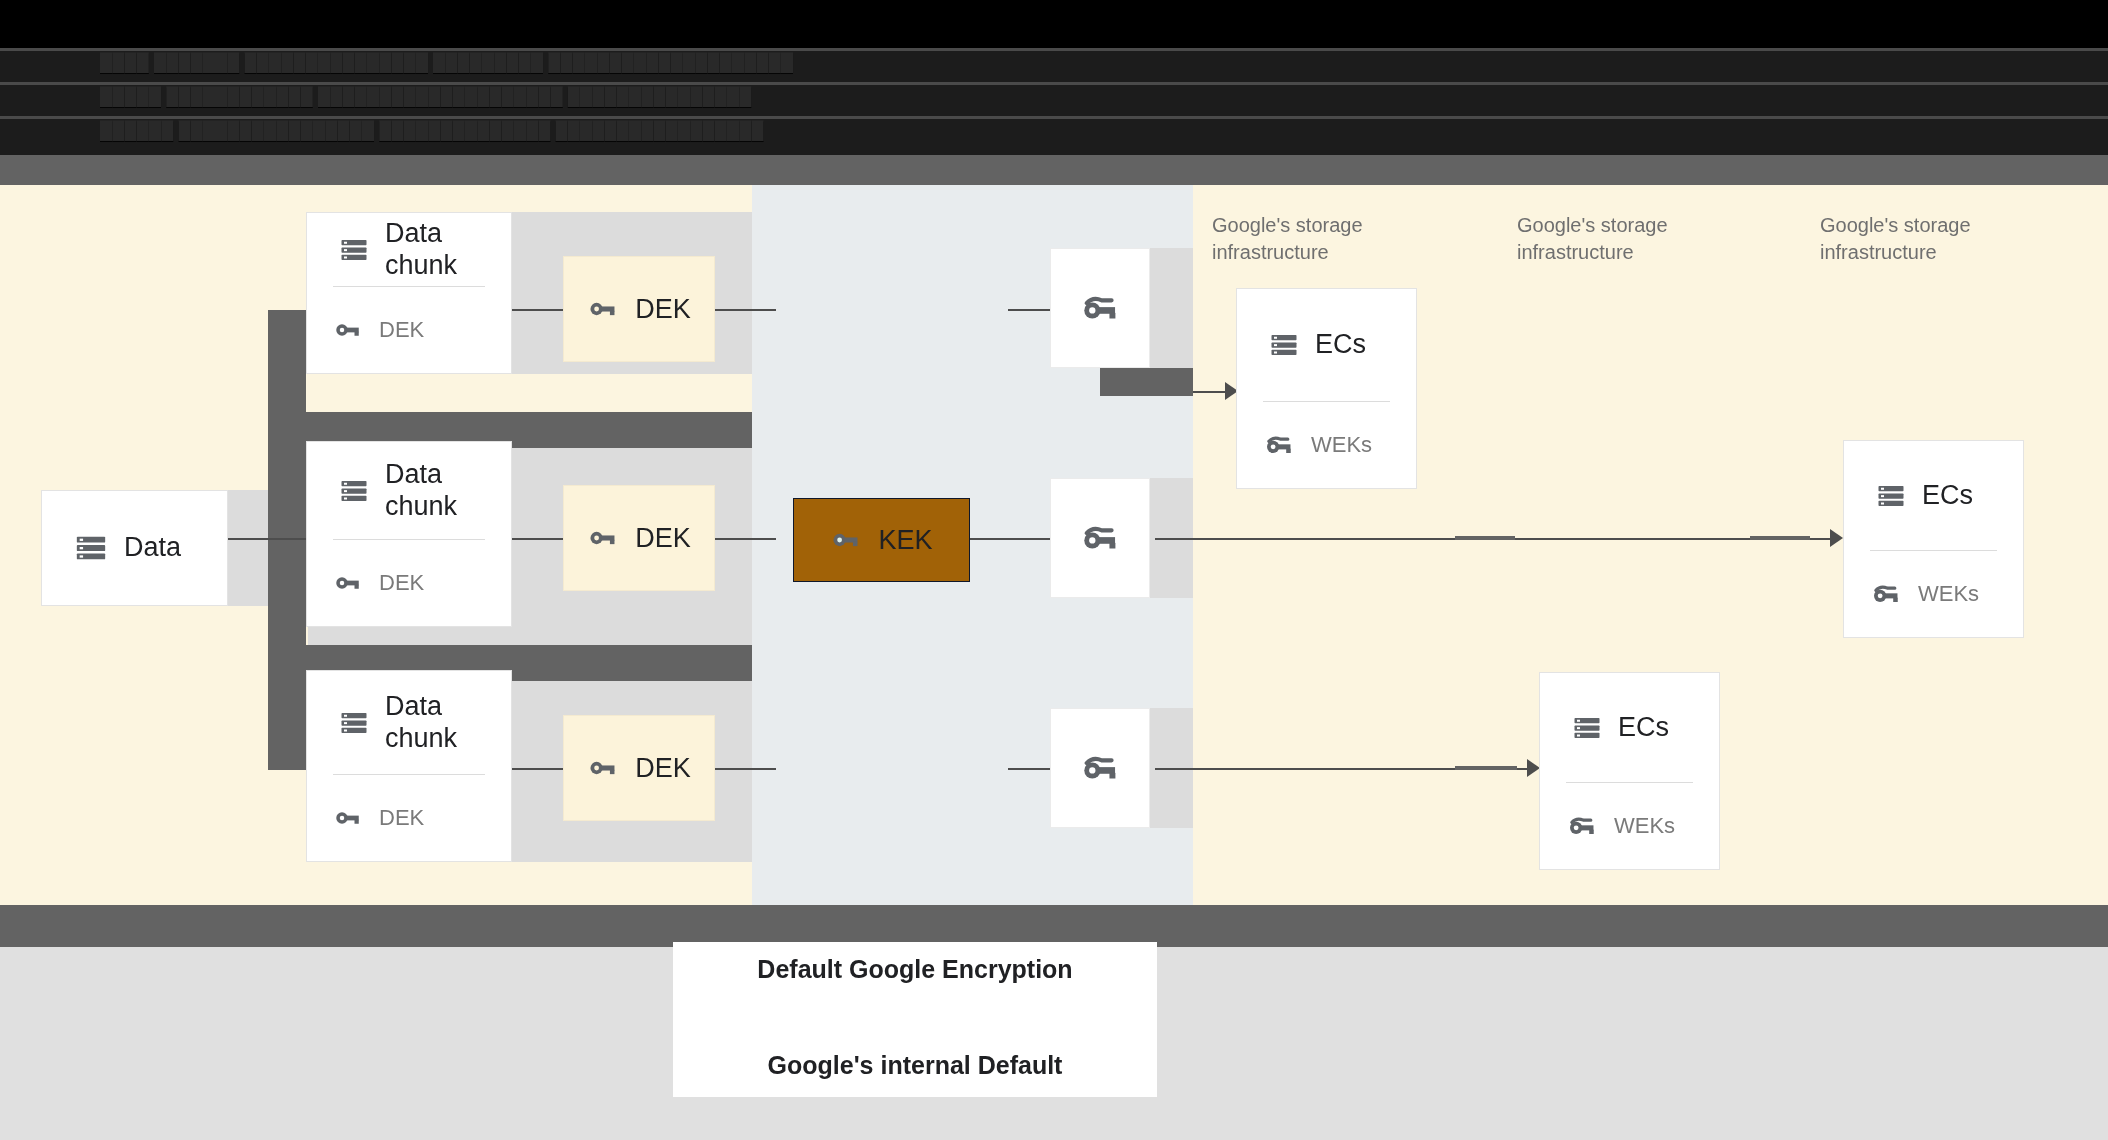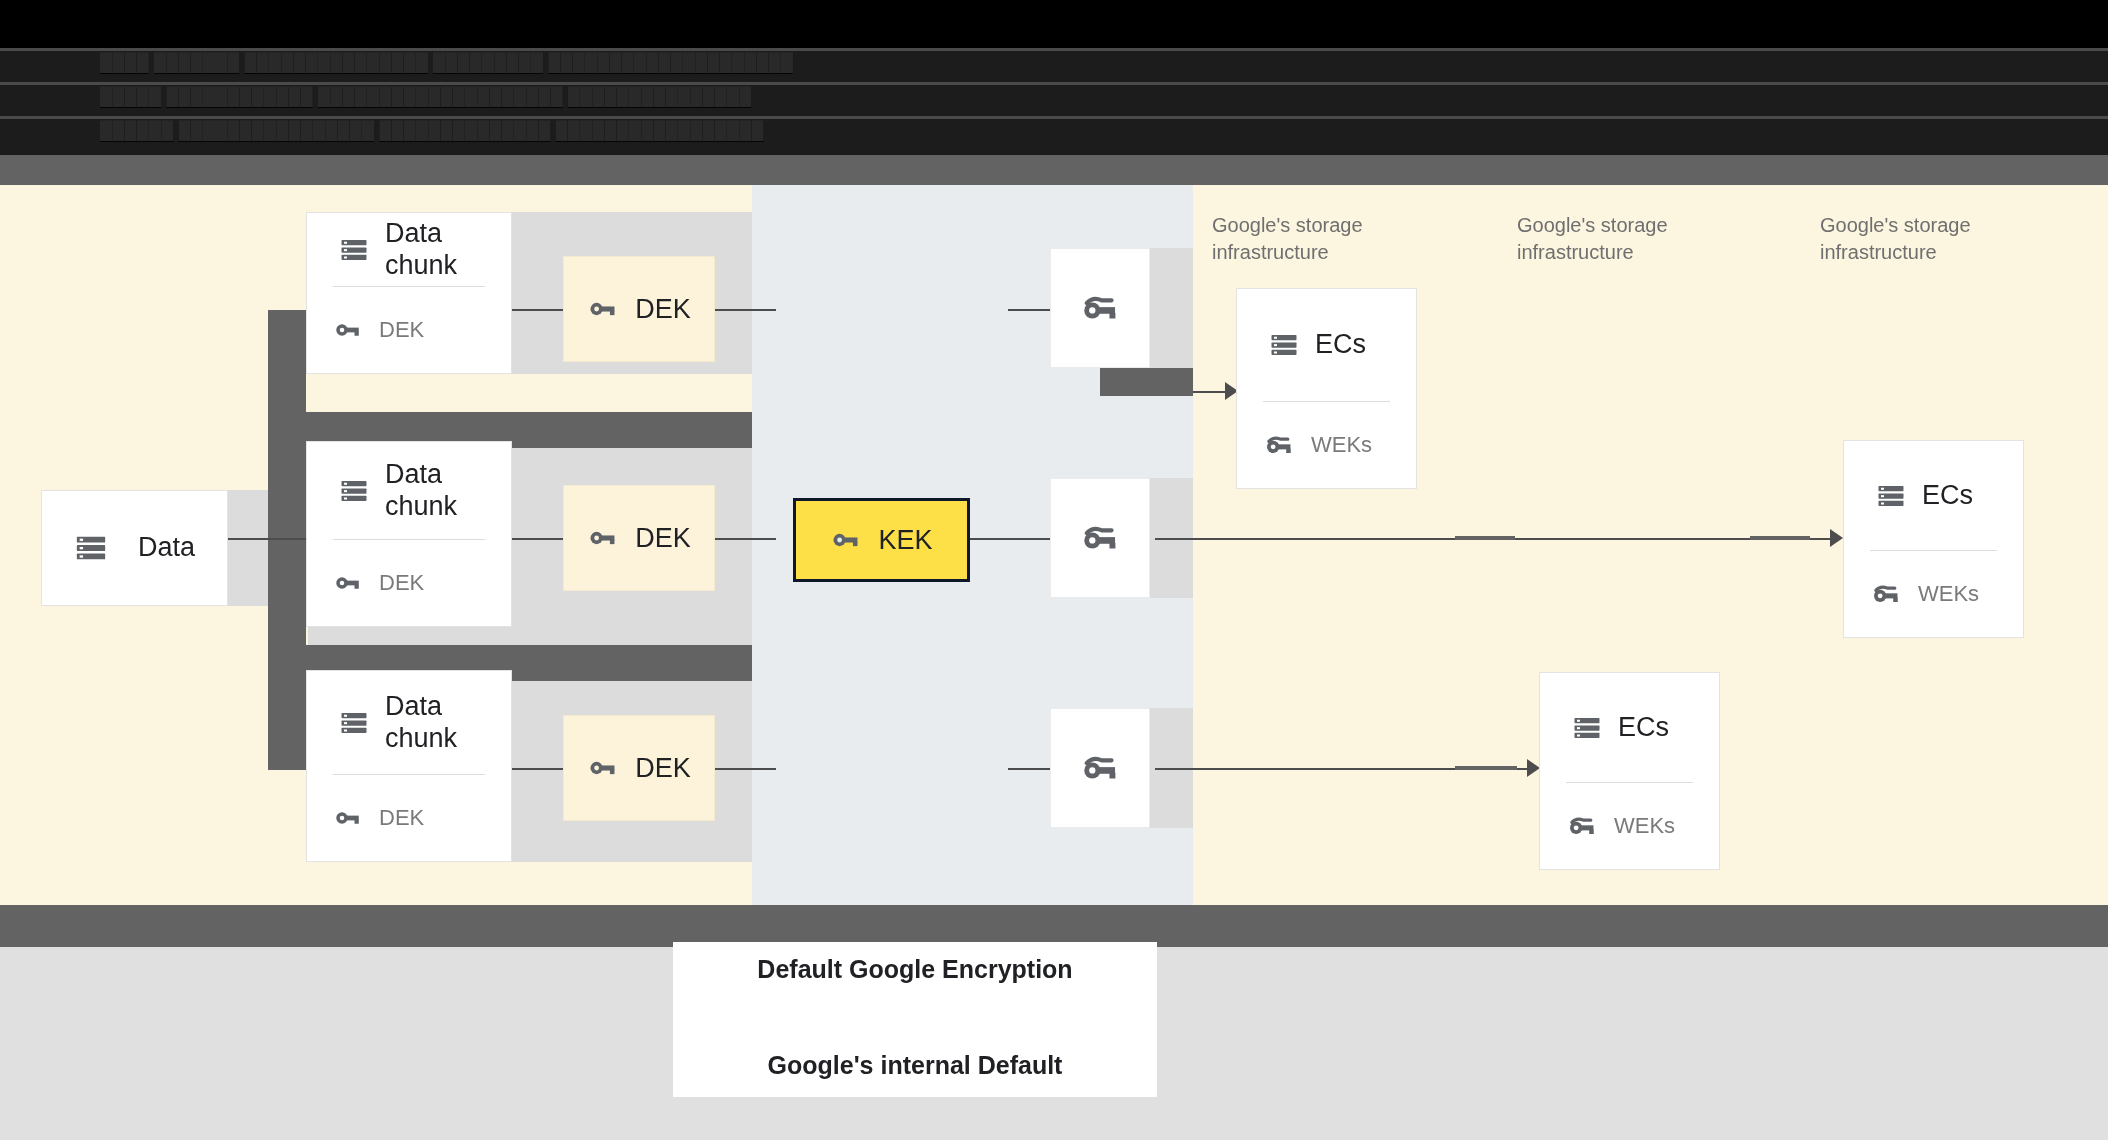--- a/index.html
+++ b/index.html
@@ -60,21 +60,21 @@
   .card-divider { height:1px; background:#dcdcdc; margin:0 26px; }
   .card-bot { display:flex; align-items:center; gap:16px; padding:0 26px; height:86px; }
   .card-title { font-size:27px; color:#202124; line-height:1.16; }
   .card-sub  { font-size:22px; color:#7a7a7a; }
 
   
   .chip {
     position:absolute; display:flex; align-items:center; justify-content:center; gap:16px;
   }
   .chip-dek { background:#fcf3da; border:1px solid #f4ead0; }
-  .chip-kek { background:#fde047; border:3px solid #0f172a; }
+  .chip-kek { background:#a16207; border:1px solid #0f172a; }
   .chip-label { font-size:27px; color:#202124; }
 
   
   .keytile { position:absolute; background:#ffffff; border:1px solid #ebebeb;
              display:flex; align-items:center; justify-content:center; }
 
   
   .infra-label { position:absolute; font-size:20px; line-height:27px; color:#6f6f6f; }
 
   
@@ -147,21 +147,21 @@
   <div class="wire" style="left:1155px; top:538px; width:685px;"></div>
   <div class="wire-thick" style="left:1455px; top:536px; width:60px; height:4px;"></div>
   <div class="wire-thick" style="left:1750px; top:536px; width:60px; height:4px;"></div>
   <div class="arrowhead" style="left:1830px; top:529px;"></div>
 
   <div class="wire" style="left:1155px; top:768px; width:380px;"></div>
   <div class="wire-thick" style="left:1455px; top:766px; width:62px; height:4px;"></div>
   <div class="arrowhead" style="left:1527px; top:759px;"></div>
 
   <div class="card" style="left:41px; top:490px; width:187px; height:116px;">
-    <div class="card-top" style="justify-content:space-between;">
+    <div class="card-top" style="justify-content:flex-start;">
       <span>
         <svg width="34" height="34" viewBox="0 0 24 24">
           <rect x="2" y="4" width="20" height="4.2" rx="0.6" fill="#5f6368"></rect>
           <rect x="4" y="5.4" width="2.4" height="1.6" fill="#ffffff"></rect>
           <rect x="2" y="9.9" width="20" height="4.2" rx="0.6" fill="#5f6368"></rect>
           <rect x="4" y="11.3" width="2.4" height="1.6" fill="#ffffff"></rect>
           <rect x="2" y="15.8" width="20" height="4.2" rx="0.6" fill="#5f6368"></rect>
           <rect x="4" y="17.2" width="2.4" height="1.6" fill="#ffffff"></rect>
         </svg>
       </span>

